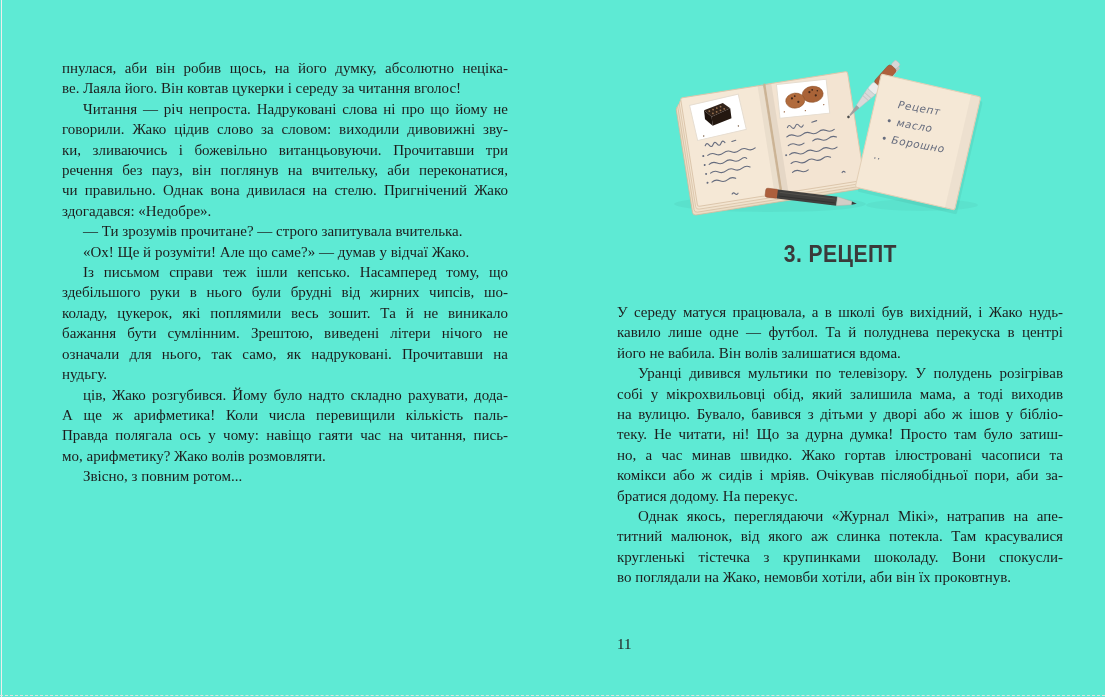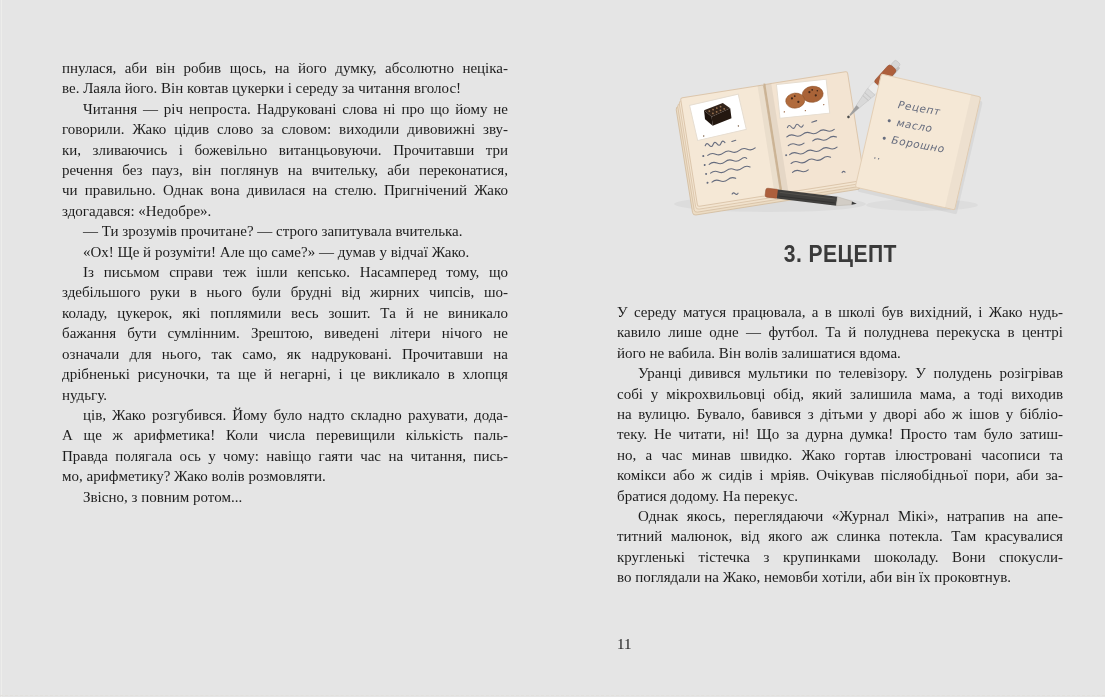--- a/index.html
+++ b/index.html
@@ -1,16 +1,16 @@
 <!DOCTYPE html>
 <html><head>
 <meta charset="utf-8">
 <style>
   html,body{margin:0;padding:0;background:#fff;}
-  .stage{position:relative;width:1105px;height:697px;background:#e5e5e5;overflow:hidden;
+  .stage{position:relative;width:1105px;height:697px;background:#5eead4;overflow:hidden;
          font-family:"Liberation Serif","DejaVu Serif",serif;color:#1d1d1d;}
   .scan-edge-left{position:absolute;left:1px;top:0;width:1px;height:697px;background:#ededeb;}
   .scan-edge-bottom{position:absolute;left:0;bottom:1px;width:1105px;height:0;
          border-bottom:1px dashed #e2e0dc;}
   .text-col{position:absolute;width:446px;font-size:15px;line-height:20.4px;}
   .left-col{left:62px;top:58px;}
   .right-col{left:617px;top:302px;}
   .par{margin:0;}
   .par .line{text-align:justify;text-align-last:justify;}
   .par .line.last{text-align-last:left;}
@@ -50,21 +50,20 @@
       </div>
       <div class="par indent">
         <div class="line last">«Ох! Ще й розуміти! Але що саме?» — думав у відчаї Жако.</div>
       </div>
       <div class="par indent">
         <div class="line">Із письмом справи теж ішли кепсько. Насамперед тому, що</div>
         <div class="line">здебільшого руки в нього були брудні від жирних чипсів, шо-</div>
         <div class="line">коладу, цукерок, які поплямили весь зошит. Та й не виникало</div>
         <div class="line">бажання бути сумлінним. Зрештою, виведені літери нічого не</div>
         <div class="line">означали для нього, так само, як надруковані. Прочитавши на</div>
-        <div class="line">дрібненькі рисуночки, та ще й негарні, і це викликало в хлопця</div>
         <div class="line last">нудьгу.</div>
       </div>
       <div class="par indent">
         <div class="line">ців, Жако розгубився. Йому було надто складно рахувати, дода-</div>
         <div class="line">А ще ж арифметика! Коли числа перевищили кількість паль-</div>
         <div class="line">Правда полягала ось у чому: навіщо гаяти час на читання, пись-</div>
         <div class="line last">мо, арифметику? Жако волів розмовляти.</div>
       </div>
       <div class="par indent">
         <div class="line last">Звісно, з повним ротом...</div>

